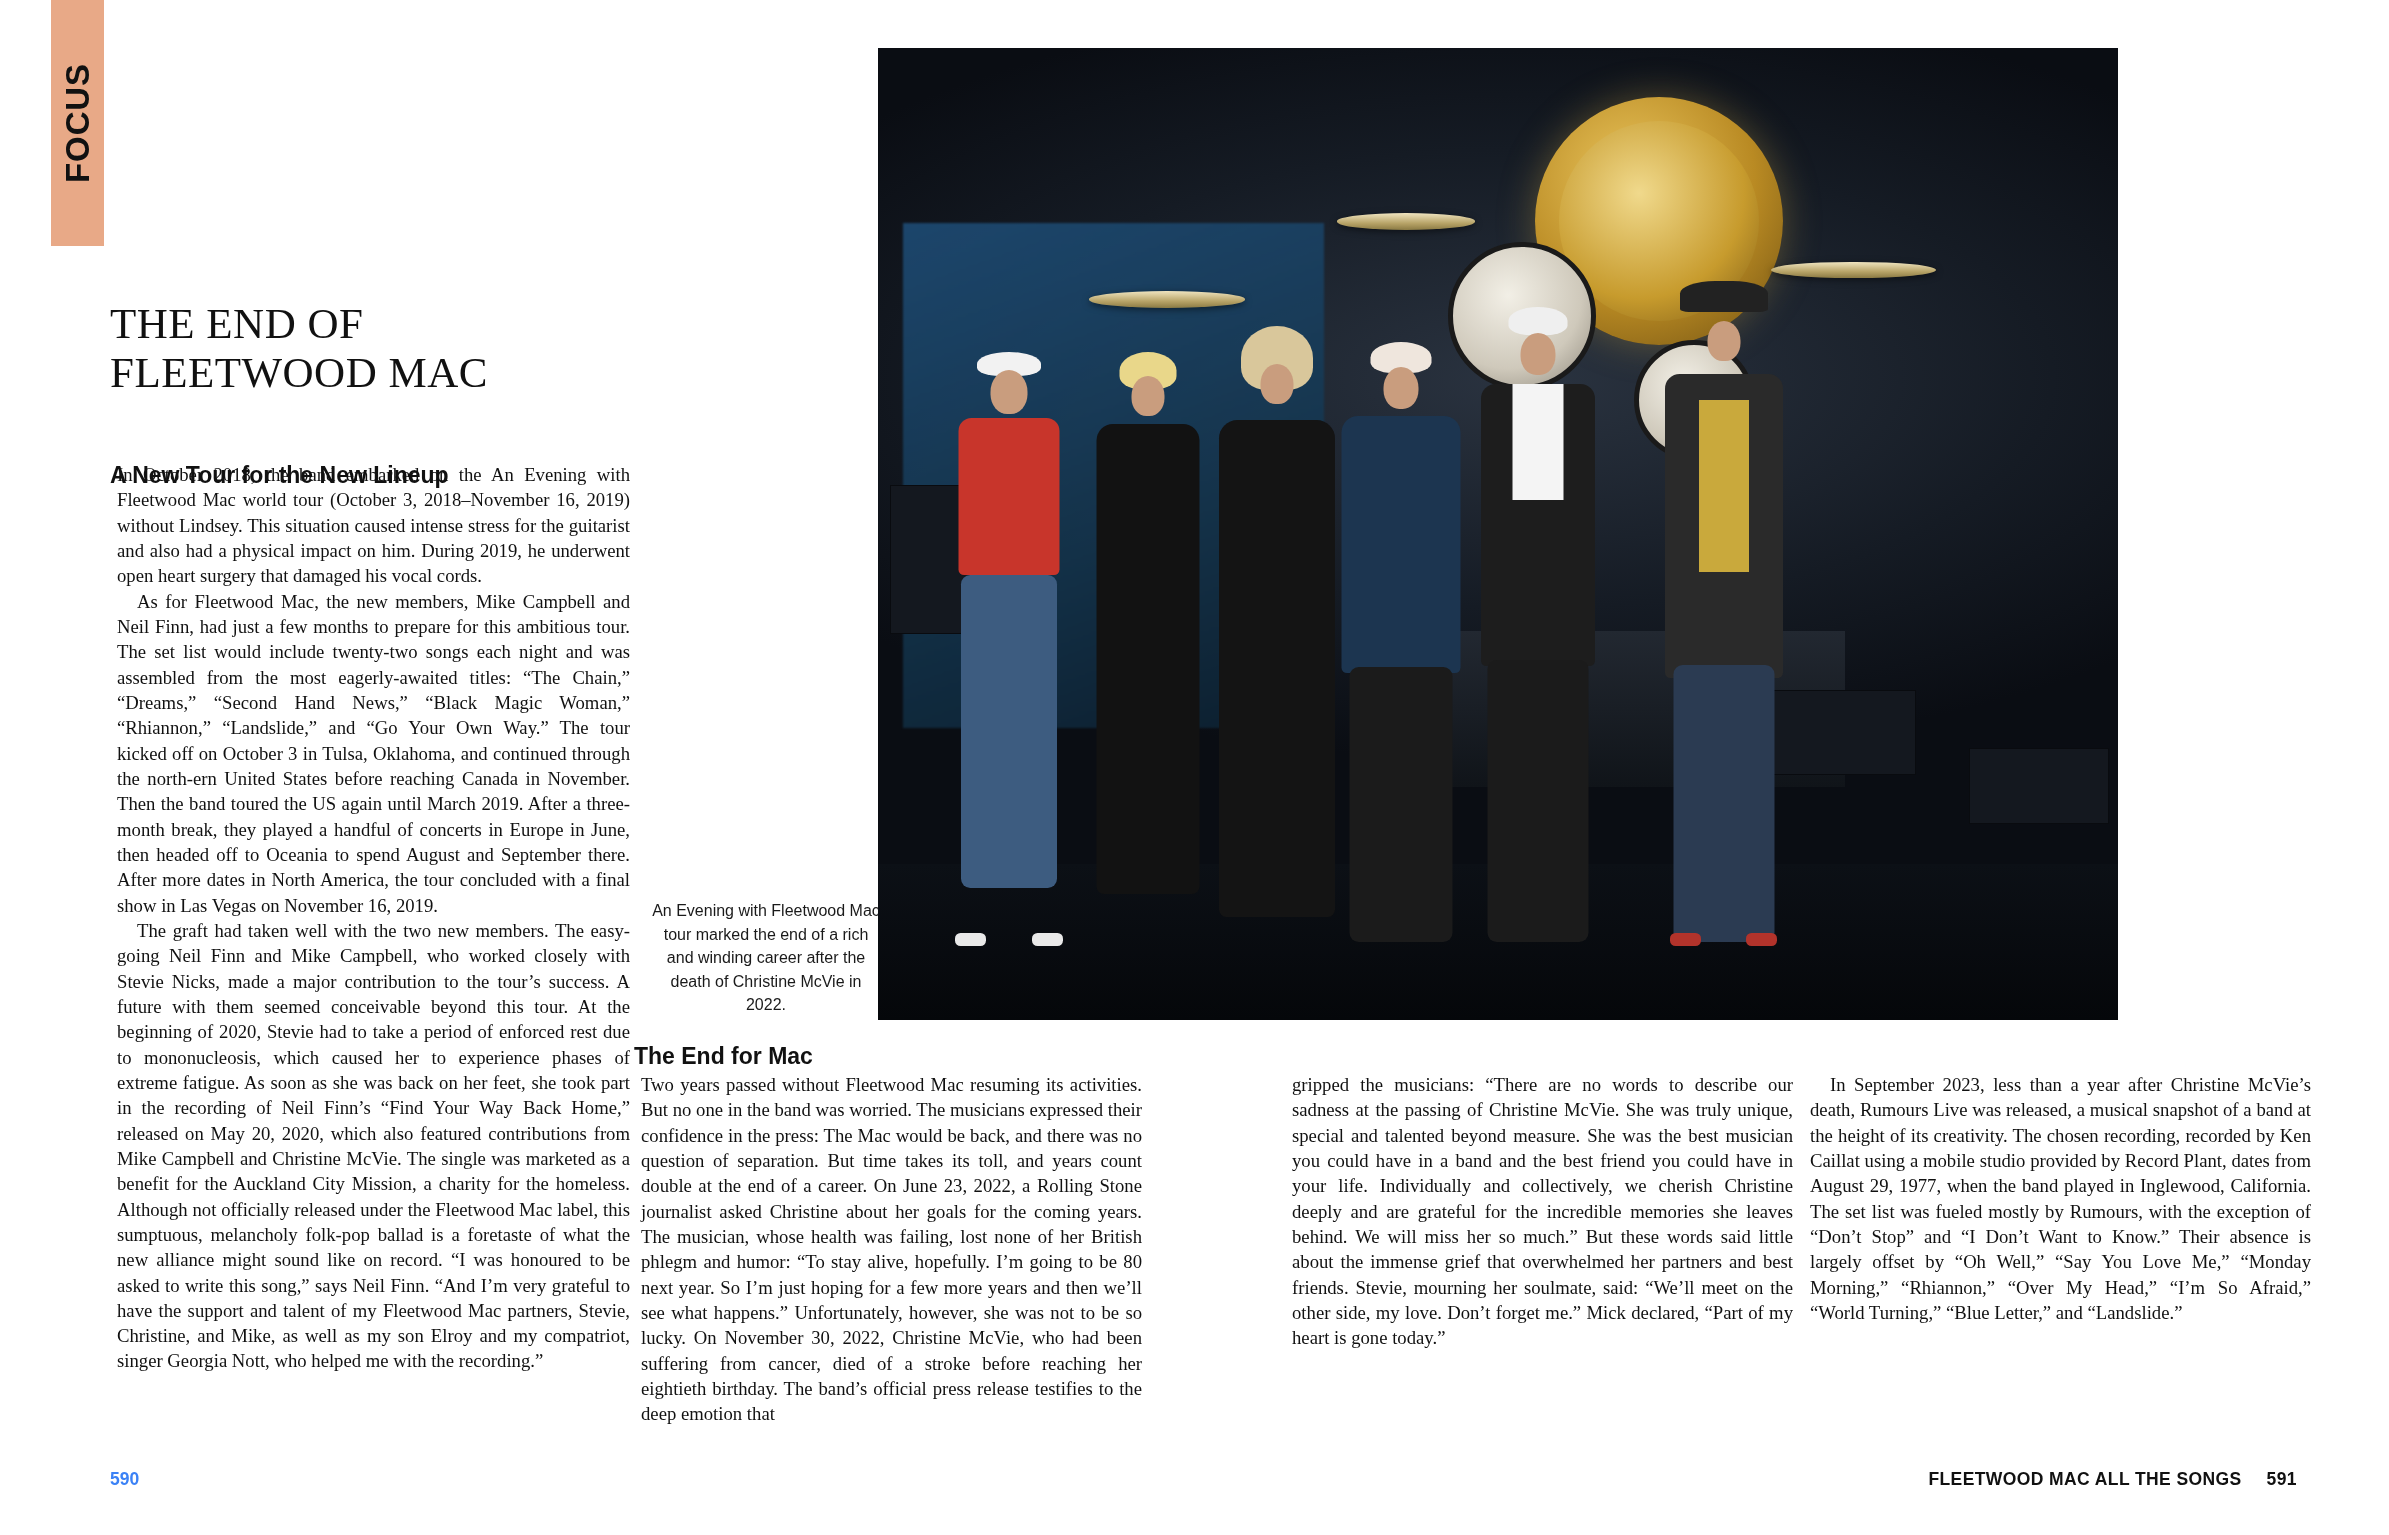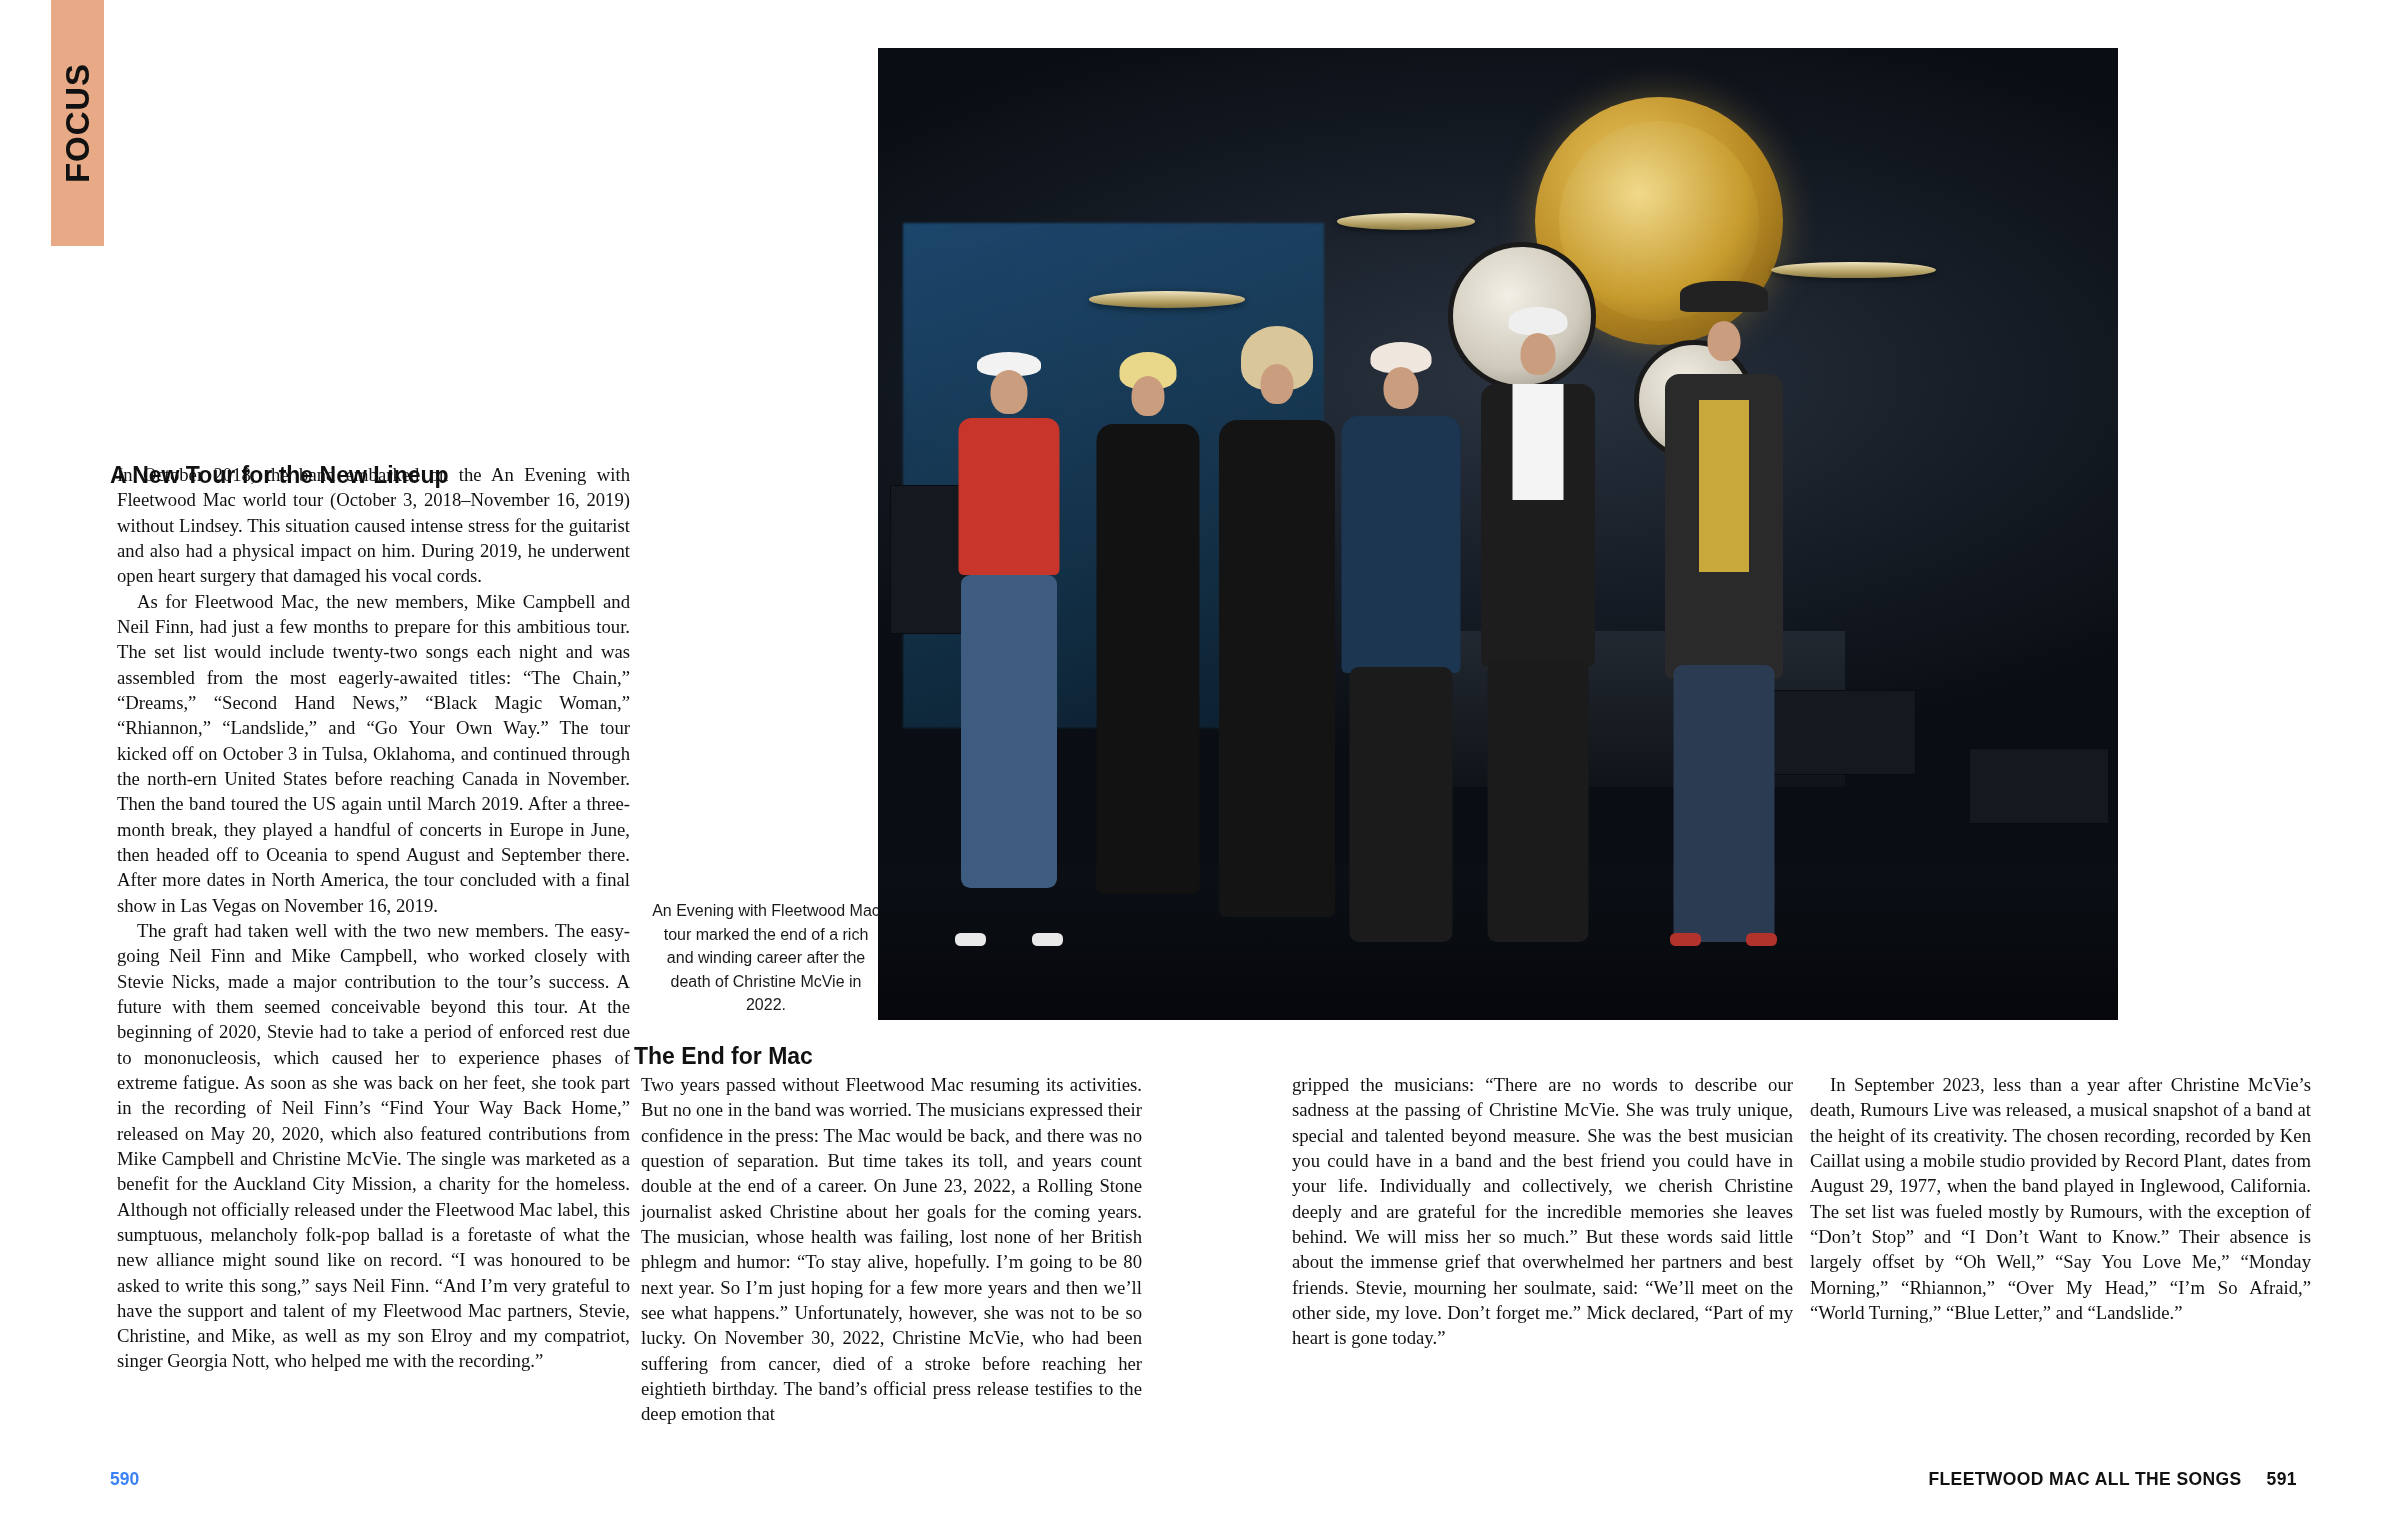--- a/index.html
+++ b/index.html
@@ -226,20 +226,21 @@
 </style>
 </head>
 <body>
 
 <div class="focus-tab">
   <div class="label">FOCUS</div>
 </div>
 
 <div class="left-page">
 
+  <div class="headline">THE END OF FLEETWOOD MAC</div>
 
   <div class="subhead">A New Tour for the New Lineup</div>
 
   <div class="body-col" id="left-col-1">
     <p class="first">In October 2018, the band embarked on the An Evening with Fleetwood Mac world tour (October 3, 2018–November 16, 2019) without Lindsey. This situation caused intense stress for the guitarist and also had a physical impact on him. During 2019, he underwent open heart surgery that damaged his vocal cords.</p>
     <p>As for Fleetwood Mac, the new members, Mike Campbell and Neil Finn, had just a few months to prepare for this ambitious tour. The set list would include twenty-two songs each night and was assembled from the most eagerly-awaited titles: “The Chain,” “Dreams,” “Second Hand News,” “Black Magic Woman,” “Rhiannon,” “Landslide,” and “Go Your Own Way.” The tour kicked off on October 3 in Tulsa, Oklahoma, and continued through the north-ern United States before reaching Canada in November. Then the band toured the US again until March 2019. After a three-month break, they played a handful of concerts in Europe in June, then headed off to Oceania to spend August and September there. After more dates in North America, the tour concluded with a final show in Las Vegas on November 16, 2019.</p>
     <p>The graft had taken well with the two new members. The easy-going Neil Finn and Mike Campbell, who worked closely with Stevie Nicks, made a major contribution to the tour’s success. A future with them seemed conceivable beyond this tour. At the beginning of 2020, Stevie had to take a period of enforced rest due to mononucleosis, which caused her to experience phases of extreme fatigue. As soon as she was back on her feet, she took part in the recording of Neil Finn’s “Find Your Way Back Home,” released on May 20, 2020, which also featured contributions from Mike Campbell and Christine McVie. The single was marketed as a benefit for the Auckland City Mission, a charity for the homeless. Although not officially released under the Fleetwood Mac label, this sumptuous, melancholy folk-pop ballad is a foretaste of what the new alliance might sound like on record. “I was honoured to be asked to write this song,” says Neil Finn. “And I’m very grateful to have the support and talent of my Fleetwood Mac partners, Stevie, Christine, and Mike, as well as my son Elroy and my compatriot, singer Georgia Nott, who helped me with the recording.”</p>
   </div>
 
   <div class="caption">An Evening with Fleetwood Mac tour marked the end of a rich and winding career after the death of Christine McVie in 2022.</div>

